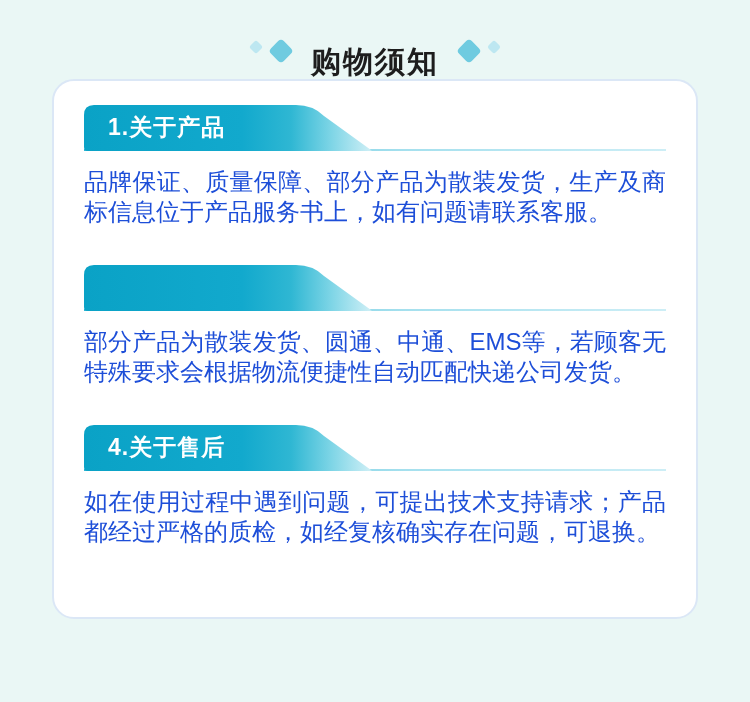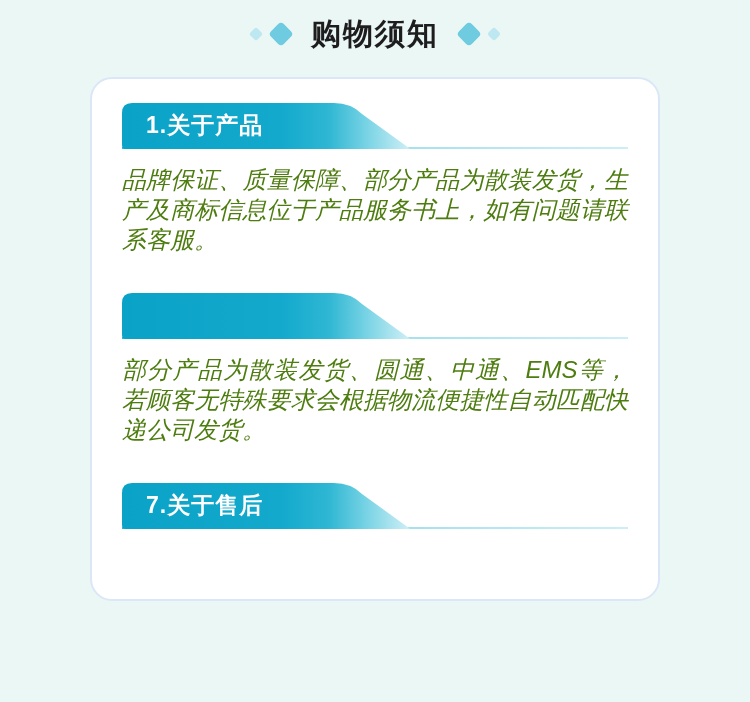--- a/index.html
+++ b/index.html
@@ -9,40 +9,39 @@
     height: 702px;
     background: #eaf7f5;
     font-family: "Liberation Sans", sans-serif;
     overflow: hidden;
   }
 
   
   .title-row {
     display: flex;
     justify-content: center;
-    align-items: center;
     gap: 11px;
-    padding-top: 27px;
+    padding-top: 42px;
     height: 40px;
   }
   .diamond { display: inline-block; transform: rotate(45deg); flex: 0 0 auto; }
   .diamond.big   { width: 18px; height: 18px; border-radius: 4px;   background: #6fcbe0; }
   .diamond.small { width: 10px; height: 10px; border-radius: 2.5px; background: #bde7f1; }
   .page-title {
     margin: 0 10px;
     font-size: 30px;
     font-weight: 700;
     color: #1d1d1d;
     letter-spacing: 2px;
     line-height: 40px;
   }
 
   
   .card {
-    width: 570px;
+    width: 646px;
     margin: 37px auto 0;
     background: #ffffff;
     border: 2px solid #dbe7f6;
     border-radius: 22px;
     padding: 24px 30px 70px;
   }
 
   
   .banner {
     position: relative;
@@ -66,23 +65,22 @@
     font-size: 23px;
     font-weight: 700;
     letter-spacing: 1px;
   }
 
   
   .section-body {
     margin: 16px 0 0;
     font-size: 24px;
     line-height: 30px;
-    color: #4d7c0f;
+    color: #1d4ed8;
     text-align: justify;
-    font-style: italic;
   }
 </style>
 </head>
 <body>
 
 <div class="title-row">
   <span class="diamond small"></span>
   <span class="diamond big"></span>
   <h1 class="page-title">购物须知</h1>
   <span class="diamond big"></span>
@@ -138,17 +136,18 @@
           <linearGradient id="g3" x1="0" y1="0" x2="1" y2="0">
             <stop offset="0" stop-color="#0aa2c6"></stop>
             <stop offset="0.55" stop-color="#12a9cd"></stop>
             <stop offset="0.72" stop-color="#2fb7d3"></stop>
             <stop offset="0.86" stop-color="#7ed5e6"></stop>
             <stop offset="1" stop-color="#cfeff6"></stop>
           </linearGradient>
         </defs>
         <path d="M0,10 Q0,0 10,0 L212,0 Q229,0 240,11 L287,45 Q289,46 285,46 L4,46 Q0,46 0,42 Z" fill="url(#g3)"></path>
       </svg>
-      <span class="banner-label">7.关于售后</span>
+      <span class="banner-label">4.关于售后</span>
     </div>
+    <p class="section-body">如在使用过程中遇到问题，可提出技术支持请求；产品都经过严格的质检，如经复核确实存在问题，可退换。</p>
   </div>
 
 </div>
 
 </body></html>

